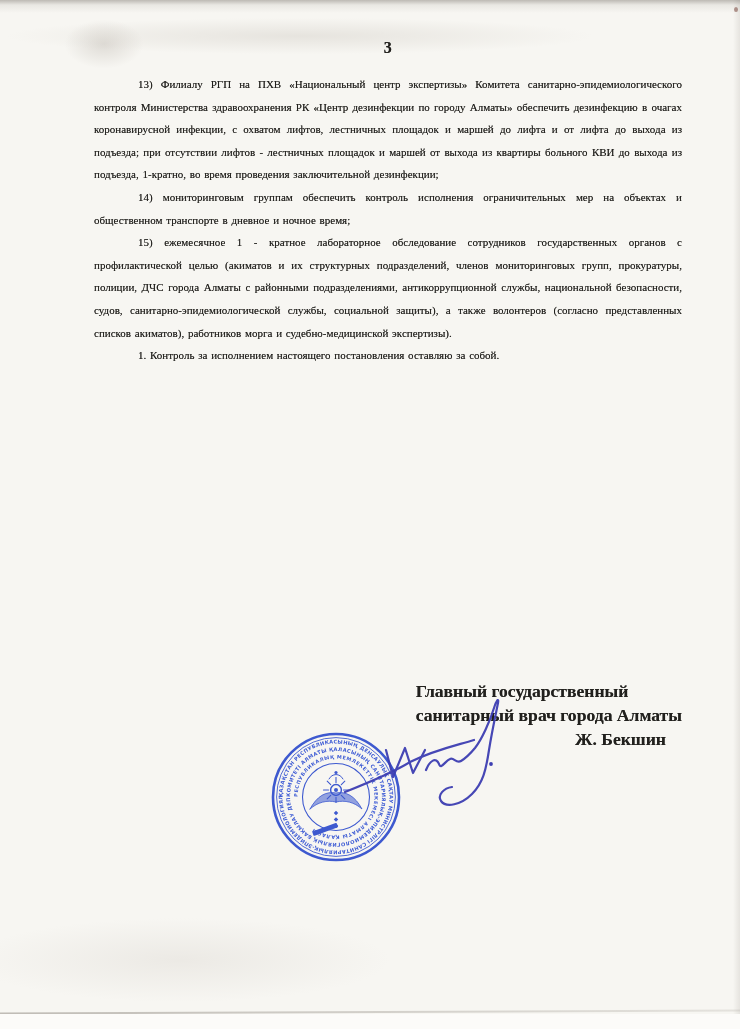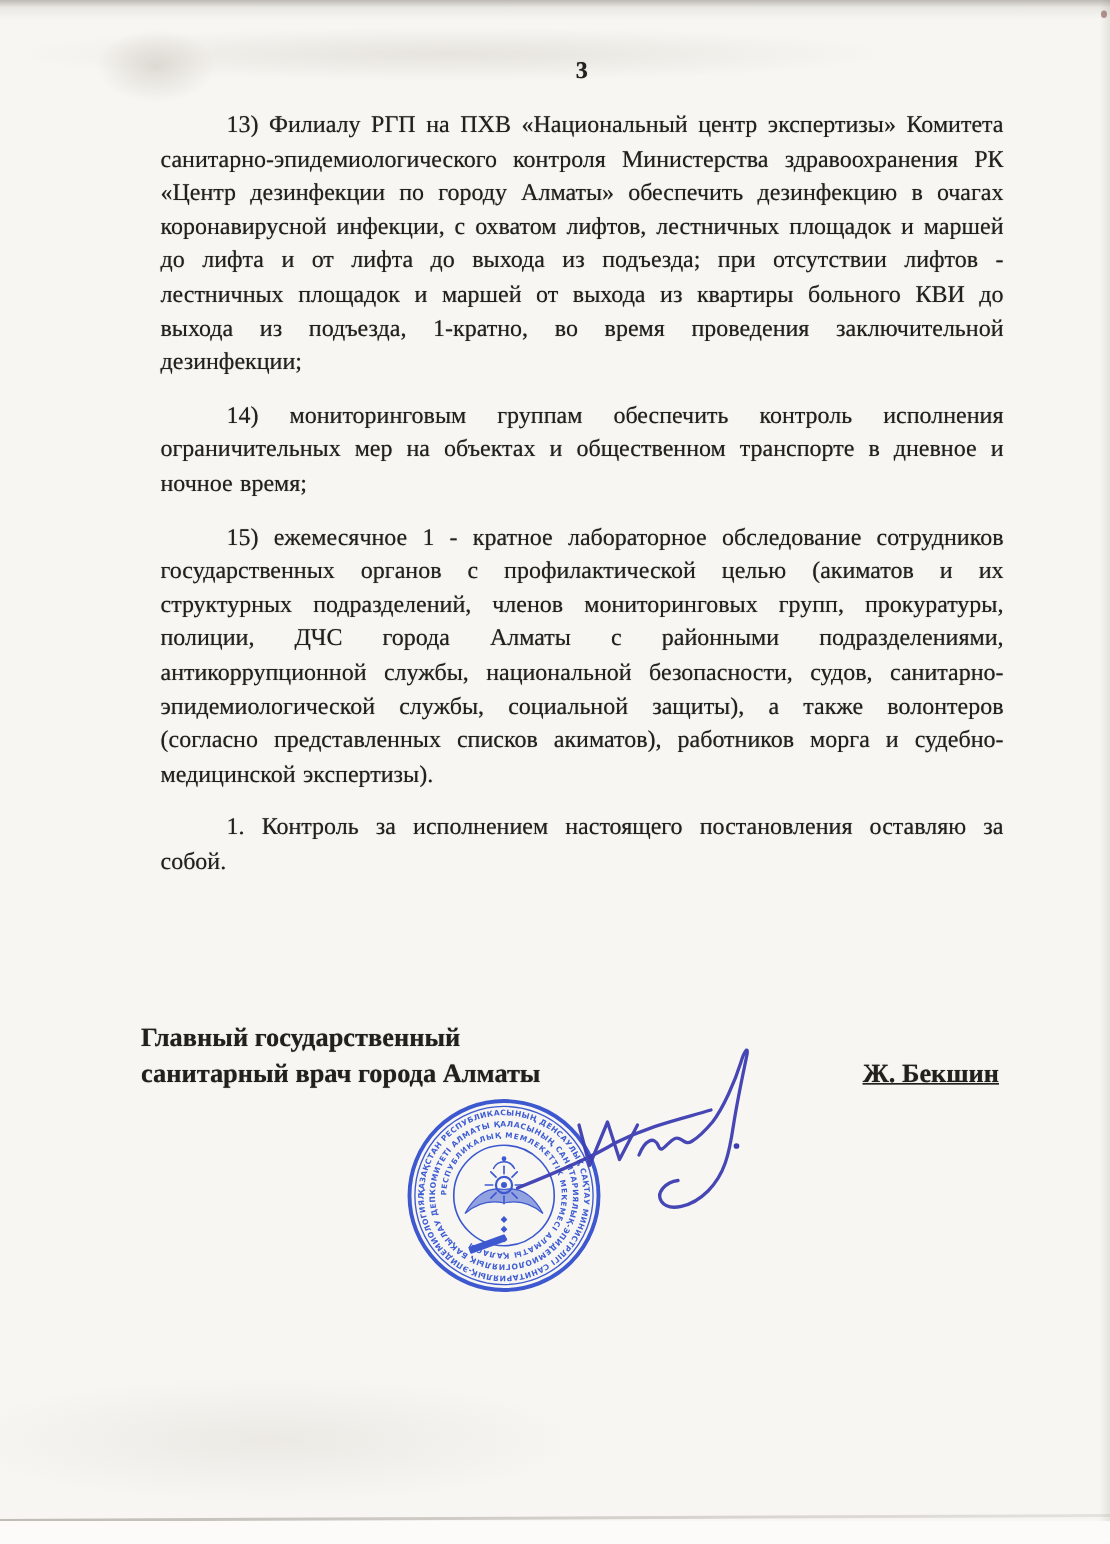--- a/index.html
+++ b/index.html
@@ -16,31 +16,32 @@
       linear-gradient(to left, rgba(160,154,146,0.20) 0px, rgba(160,154,146,0.0) 7px),
       #f7f6f2;
   }
   .textcol{position:absolute;left:94px;top:38px;width:588px;}
   .pagenum{
     text-align:center;font-size:16px;font-weight:bold;line-height:20px;
     margin-bottom:15px;letter-spacing:.5px;
     text-shadow:0 0 .6px rgba(30,30,28,.7);
   }
   .textcol p{
-    margin:13px;font-size:16px;line-height:22.6px;
+    margin:0;font-size:11px;line-height:22.6px;
     text-align:justify;text-indent:44px;word-spacing:1px;
     text-shadow:0 0 .6px rgba(32,31,28,.62);
   }
   .footer{
     position:absolute;left:94px;top:679px;width:588px;
     display:flex;justify-content:space-between;align-items:flex-end;
     font-weight:bold;font-size:17.6px;line-height:24px;
     text-shadow:0 0 .6px rgba(30,30,28,.65);
+    flex-direction:column;
   }
-  .footer-name{padding-right:16px;white-space:nowrap;text-decoration:underline;}
+  .footer-name{padding-right:16px;white-space:nowrap;}
   .stamp{position:absolute;left:266px;top:727px;width:140px;height:140px;z-index:2;opacity:.9;}
   .sig{position:absolute;left:342px;top:684px;width:182px;height:132px;z-index:3;}
   .edge-bottom-line{
     position:absolute;left:0;bottom:16px;width:100%;height:2px;
     background:linear-gradient(to right, rgba(146,140,132,0.55), rgba(162,156,148,0.22));
     transform:rotate(-0.25deg);
   }
   .edge-bottom-area{position:absolute;left:0;bottom:0;width:100%;height:15px;background:#fcfbf9;}
   .speck{position:absolute;right:2px;top:7px;width:4px;height:5px;background:rgba(120,70,60,.55);border-radius:50%;}
   .stamp text{font-family:"DejaVu Sans", sans-serif;font-weight:bold;}

